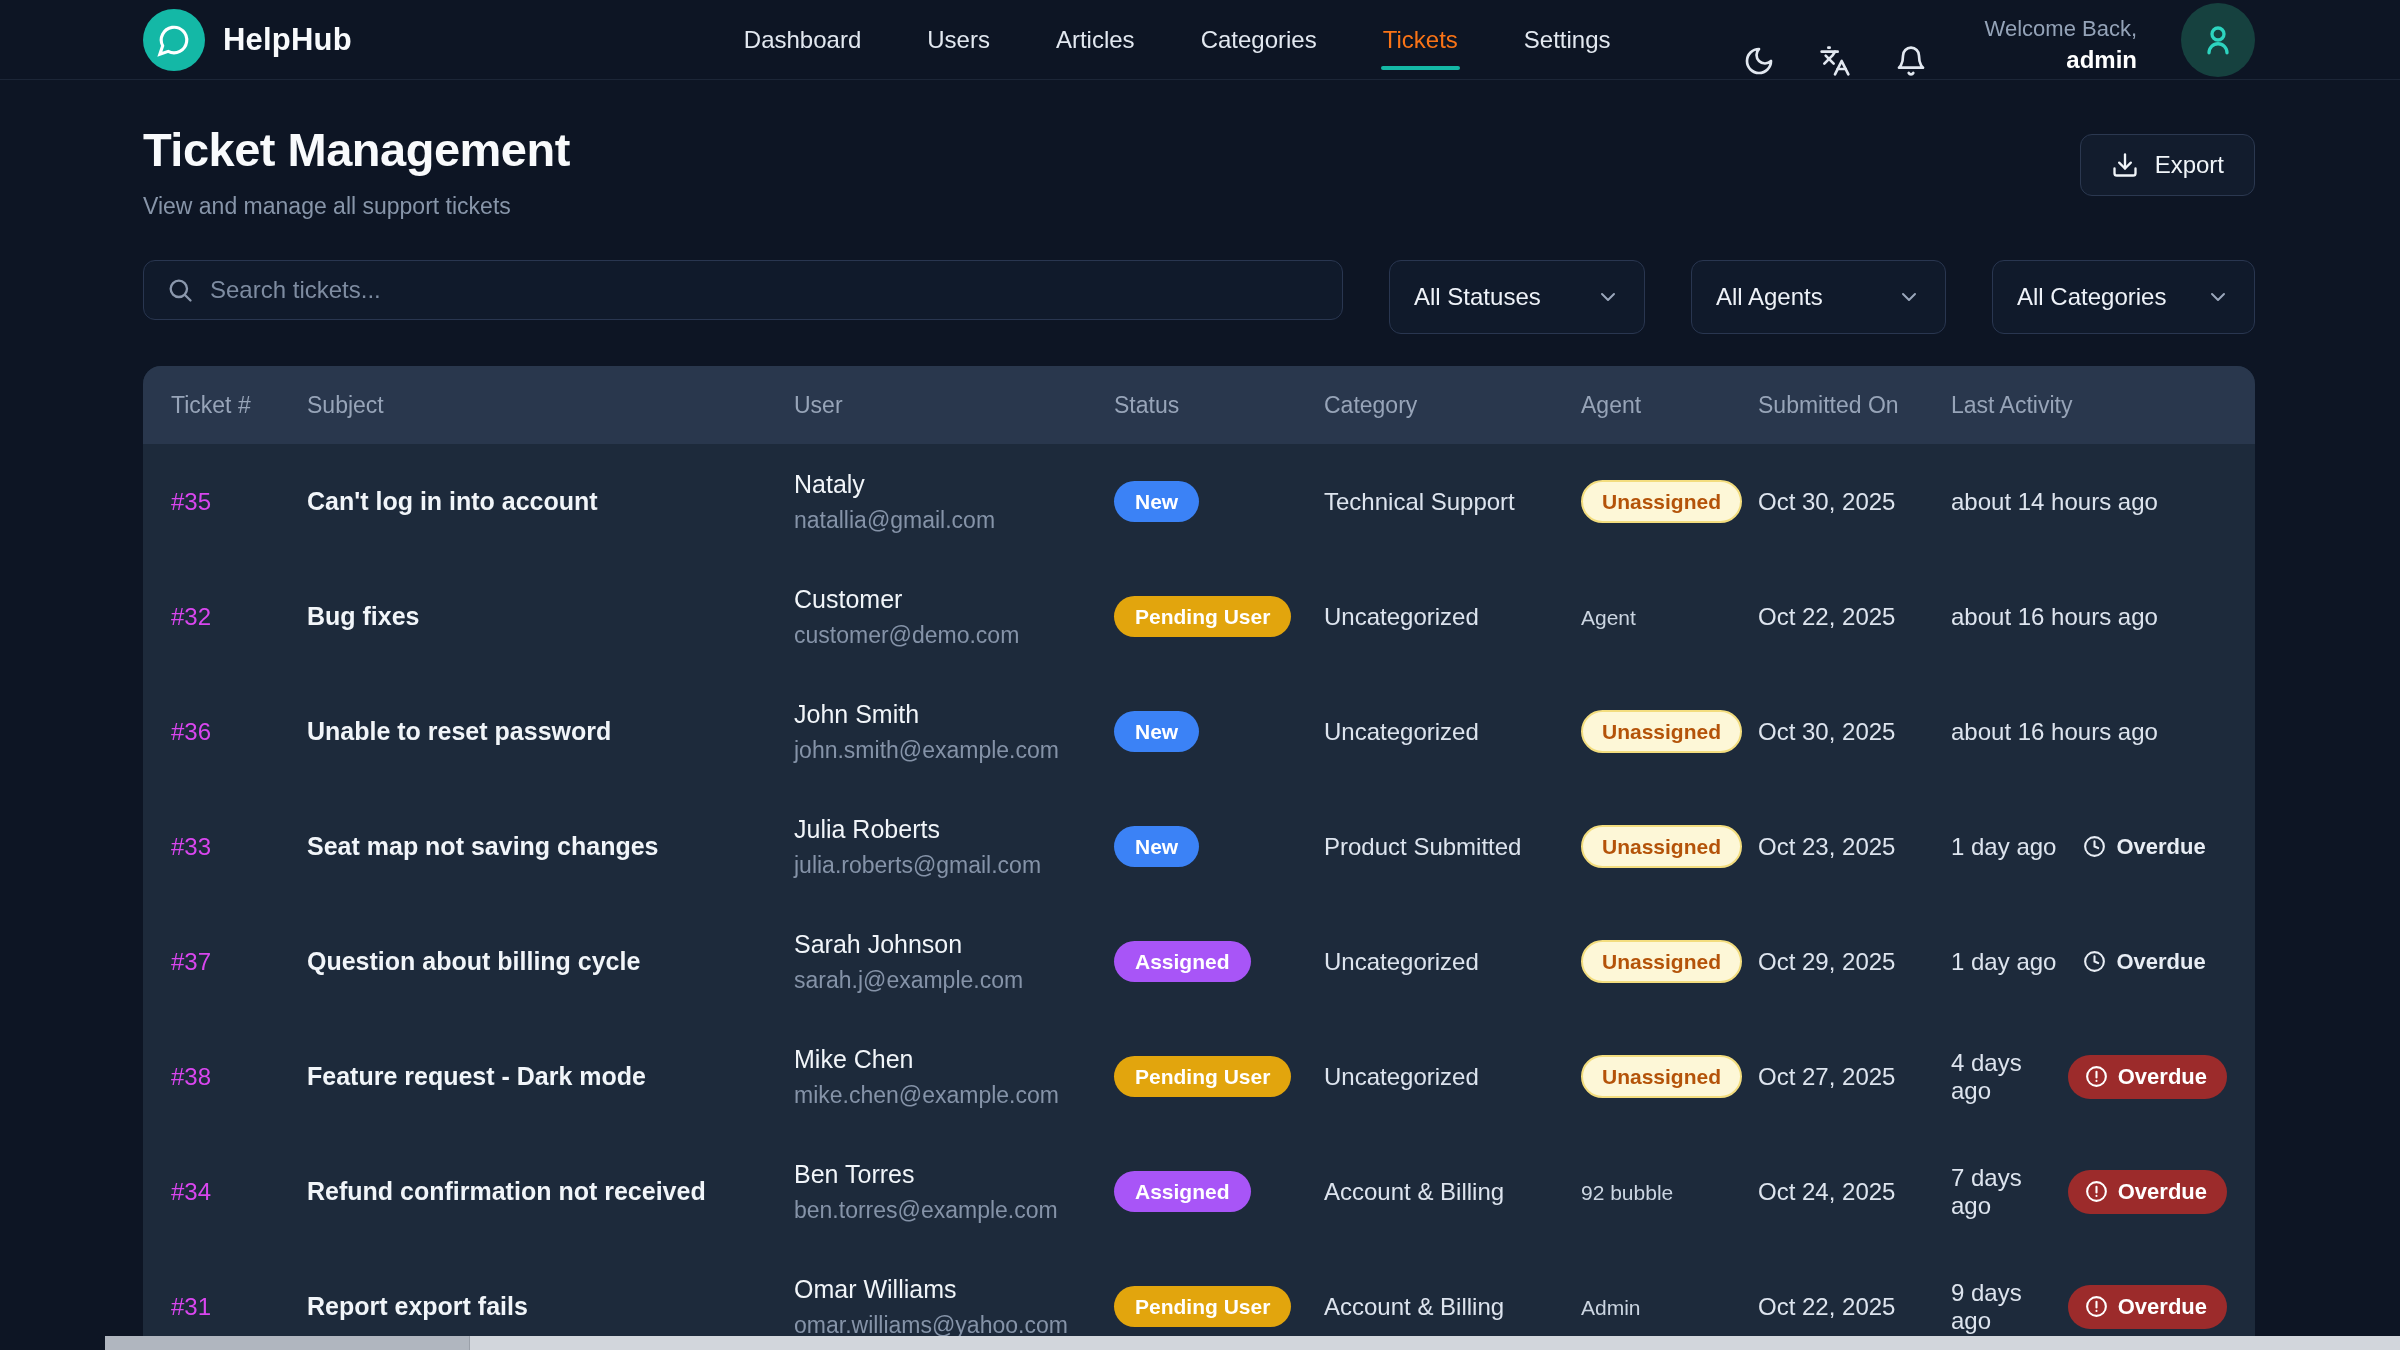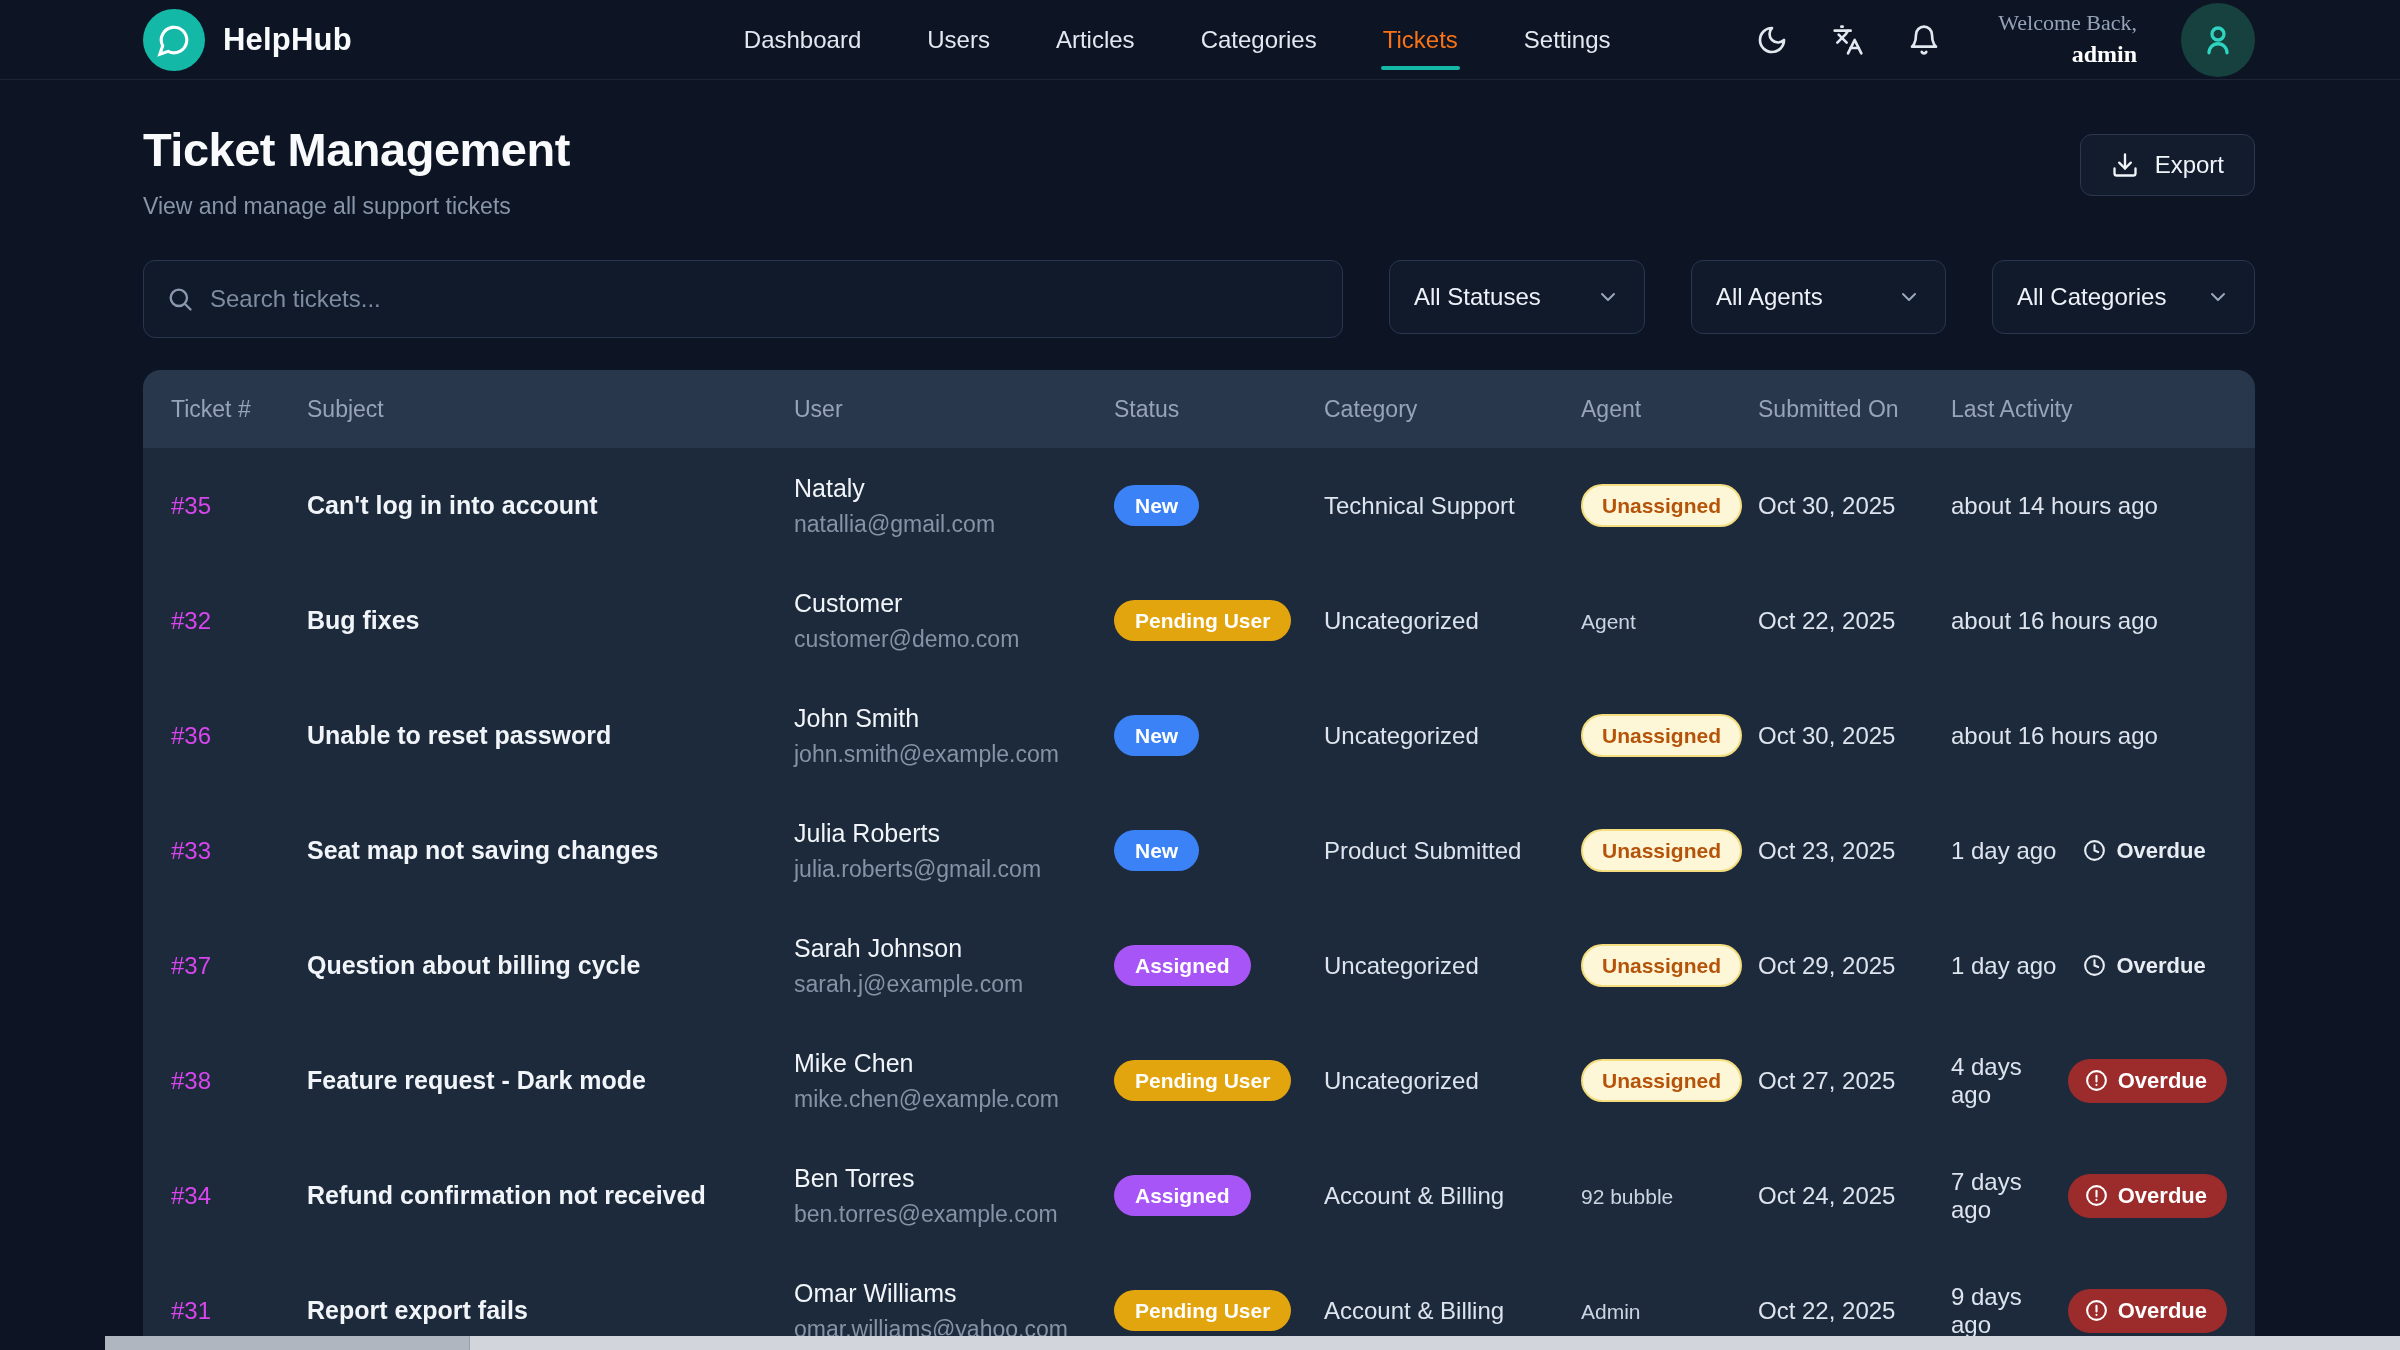--- a/index.html
+++ b/index.html
@@ -27,21 +27,21 @@
   .nav-links { display: flex; gap: 62px; margin-left: 390px; align-items: center; }
   .nav-link {
     font-size: 24px; color: #e2e8f0; text-decoration: none; position: relative;
     padding: 26px 2px;
   }
   .nav-link.active { color: #f97316; }
   .nav-link.active::after {
     content: ""; position: absolute; left: 0; right: 0; bottom: 10px;
     height: 4px; background: #14b8a6; border-radius: 2px;
   }
-  .topbar-right { margin-left: auto; display: flex; align-items: center; gap: 44px; font-family: Liberation Serif, serif; }
+  .topbar-right { margin-left: auto; display: flex; align-items: flex-end; gap: 44px; }
   .icon-btn { background: none; border: none; cursor: pointer; display: flex; }
   .icon-btn svg { width: 32px; height: 32px; stroke: #e2e8f0; fill: none; stroke-width: 2; stroke-linecap: round; stroke-linejoin: round; }
   .welcome { text-align: right; line-height: 1.35; margin-left: 14px; }
   .welcome-line1 { font-size: 22px; color: #94a3b8; }
   .welcome-line2 { font-size: 24px; color: #ffffff; font-weight: 700; }
   .avatar {
     width: 74px; height: 74px; border-radius: 50%;
     background: #16413f; display: flex; align-items: center; justify-content: center;
     cursor: pointer;
   }
@@ -61,21 +61,21 @@
     padding: 16px 30px; font-size: 24px; color: #f1f5f9; cursor: pointer;
     font-family: inherit;
   }
   .export-btn svg { width: 28px; height: 28px; stroke: #f1f5f9; fill: none; stroke-width: 2; stroke-linecap: round; stroke-linejoin: round; }
   
   .filters {
     padding: 40px 145px 0 143px;
     display: flex; gap: 46px;
   }
   .search-box {
-    flex: 0 0 1200px; height: 78px;
+    flex: 0 0 1200px; height: 60px;
     background: #101a2b; border: 1px solid #293650; border-radius: 12px;
     display: flex; align-items: center; padding: 0 22px; gap: 16px;
   }
   .search-box svg { width: 28px; height: 28px; stroke: #8b98ad; fill: none; stroke-width: 2; stroke-linecap: round; }
   .search-box input {
     flex: 1; background: transparent; border: none; outline: none;
     font-size: 24px; color: #e2e8f0; font-family: inherit;
   }
   .search-box input::placeholder { color: #7e8ca1; }
   .dropdown {

